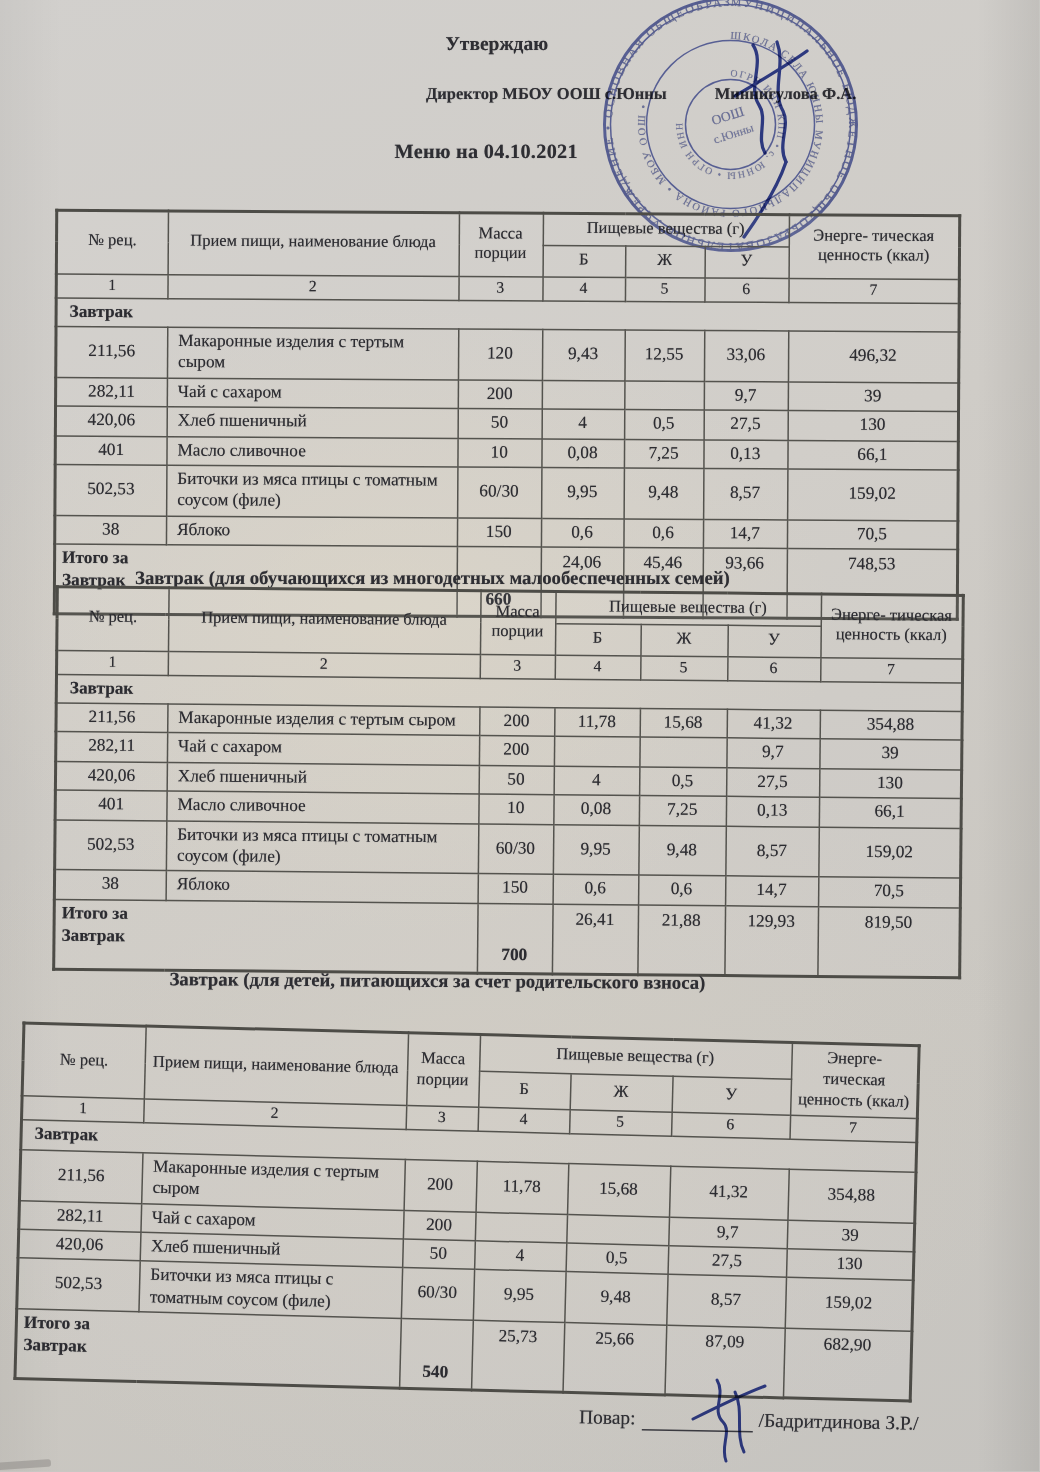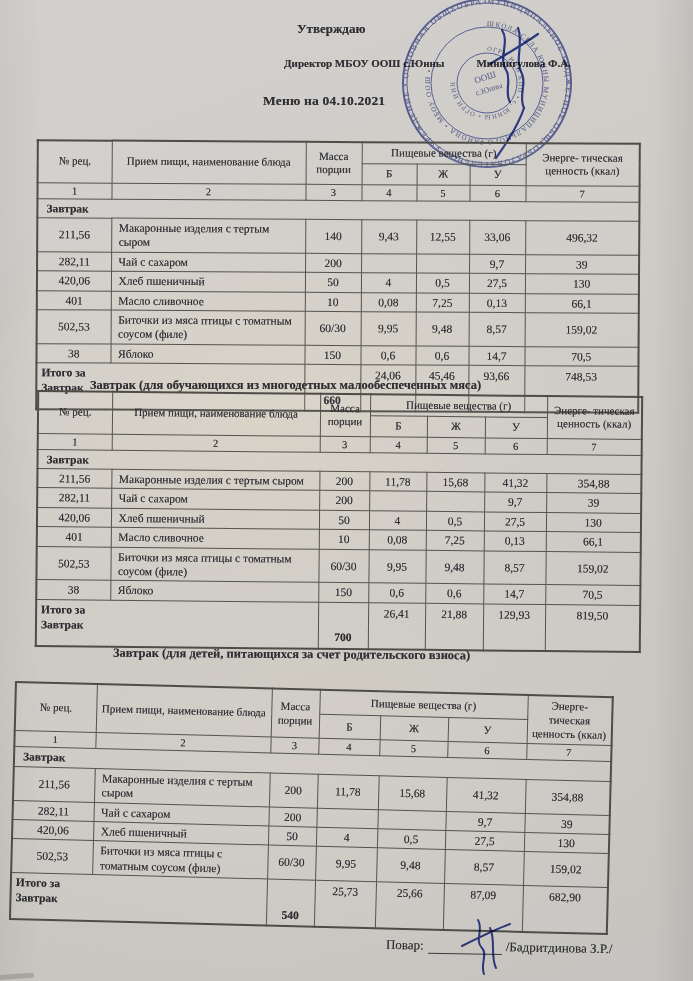--- a/index.html
+++ b/index.html
@@ -139,21 +139,21 @@
         </tr>
         <tr class="section-row">
           <td colspan="7">Завтрак</td>
         </tr>
       </thead>
       <tbody>
 
           <tr>
             <td>211,56</td>
             <td class="c-dish">Макаронные изделия с тертым сыром</td>
-            <td>140</td>
+            <td>120</td>
             <td>9,43</td>
             <td>12,55</td>
             <td>33,06</td>
             <td>496,32</td>
           </tr>
 
           <tr>
             <td>282,11</td>
             <td class="c-dish">Чай с сахаром</td>
             <td>200</td>
@@ -211,21 +211,21 @@
           <td class="t-mass">660</td>
           <td class="t-val">24,06</td>
           <td class="t-val">45,46</td>
           <td class="t-val">93,66</td>
           <td class="t-val">748,53</td>
         </tr>
       </tbody>
     </table>
   </div>
 
-  <div class="tbl-title title2">Завтрак (для обучающихся  из  многодетных малообеспеченных мяса)</div>
+  <div class="tbl-title title2">Завтрак (для обучающихся  из  многодетных малообеспеченных семей)</div>
   <div class="tblock tb2">
     <table>
       <colgroup>
         <col style="width:74px">
           <col style="width:208px">
           <col style="width:50px">
         <col style="width:57px">
           <col style="width:58px">
           <col style="width:62px">
           <col style="width:95px">

